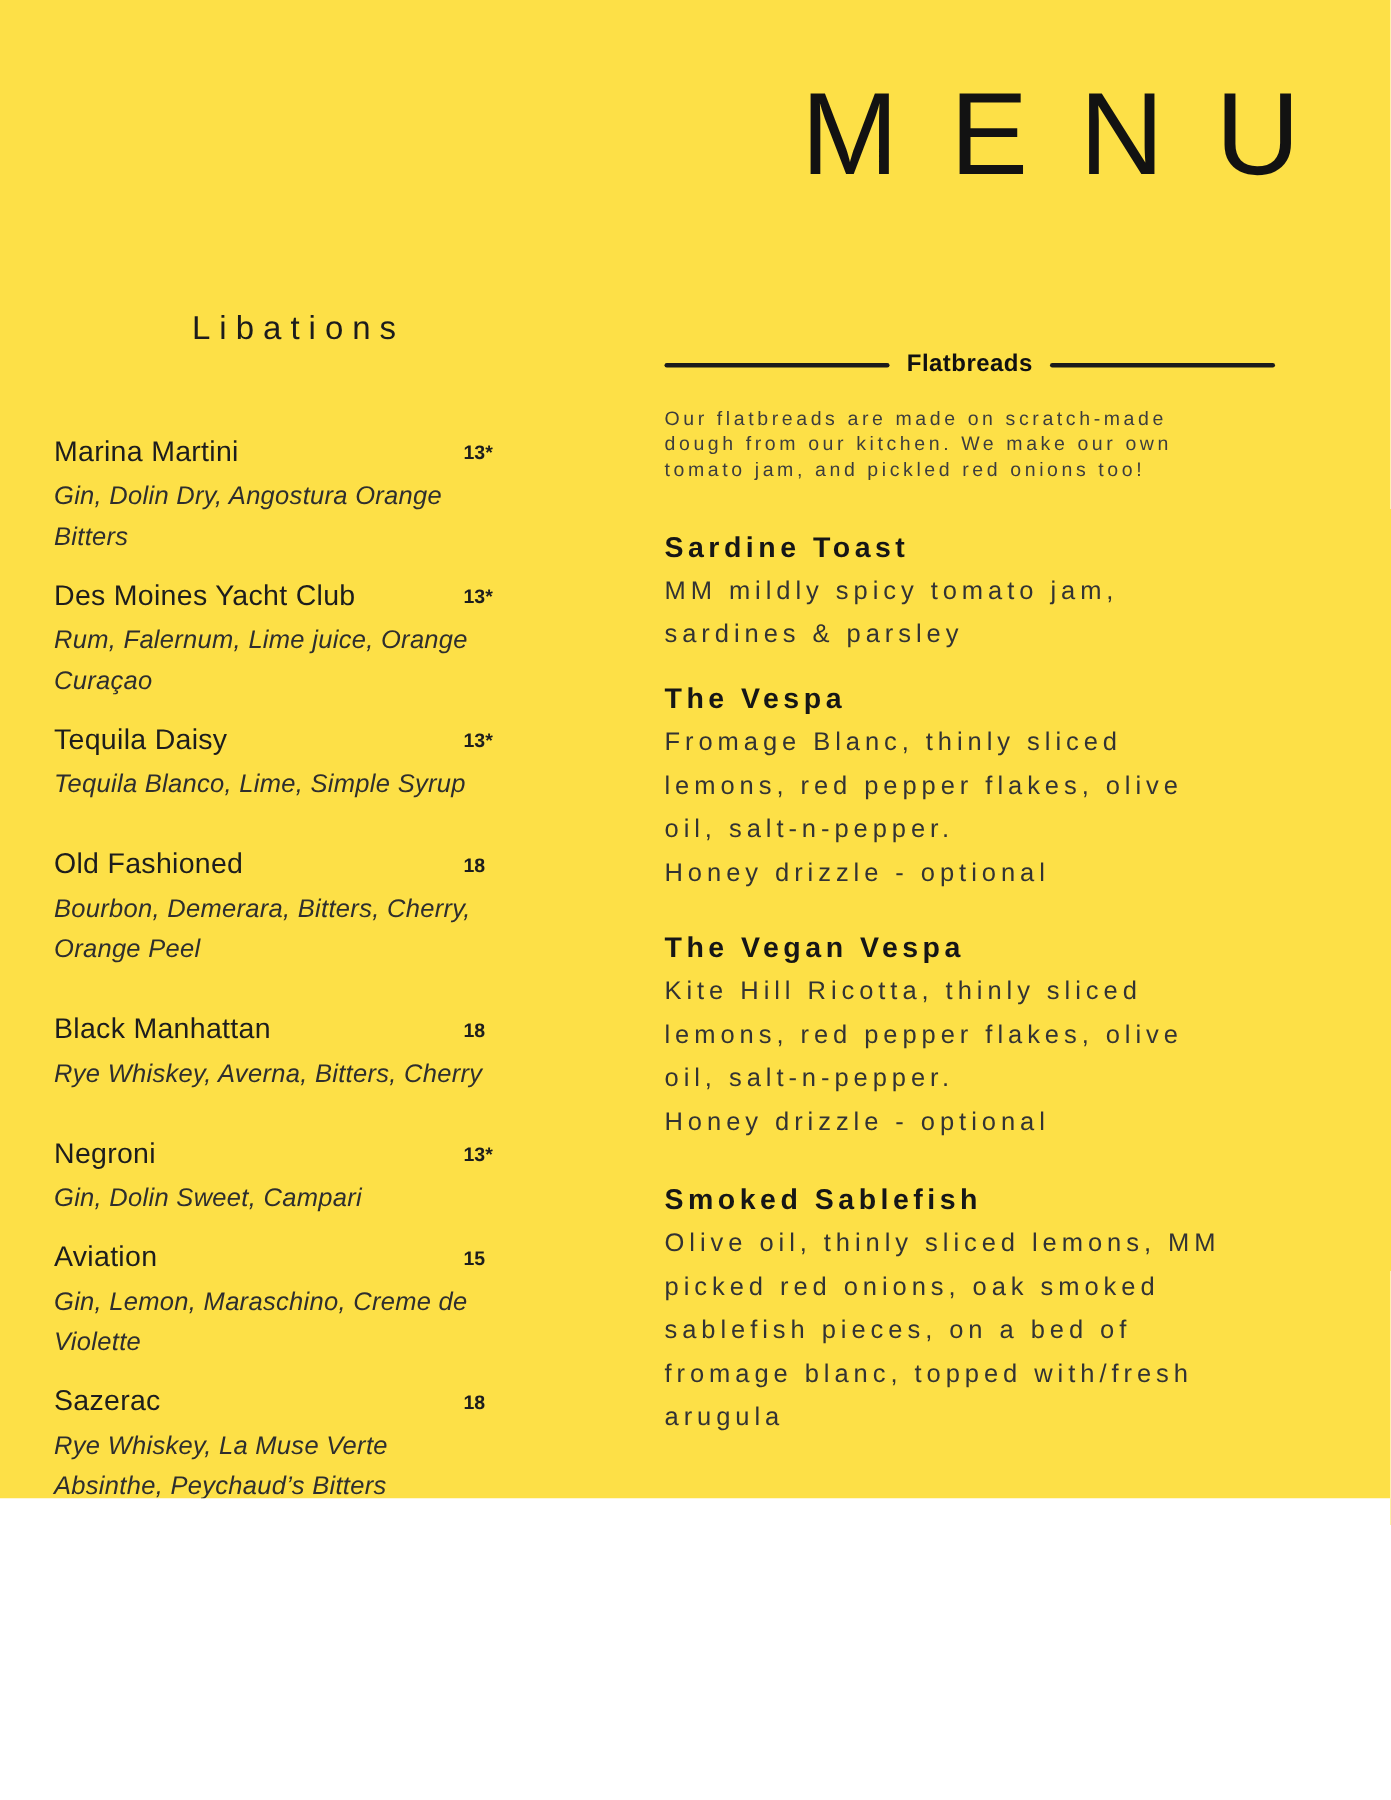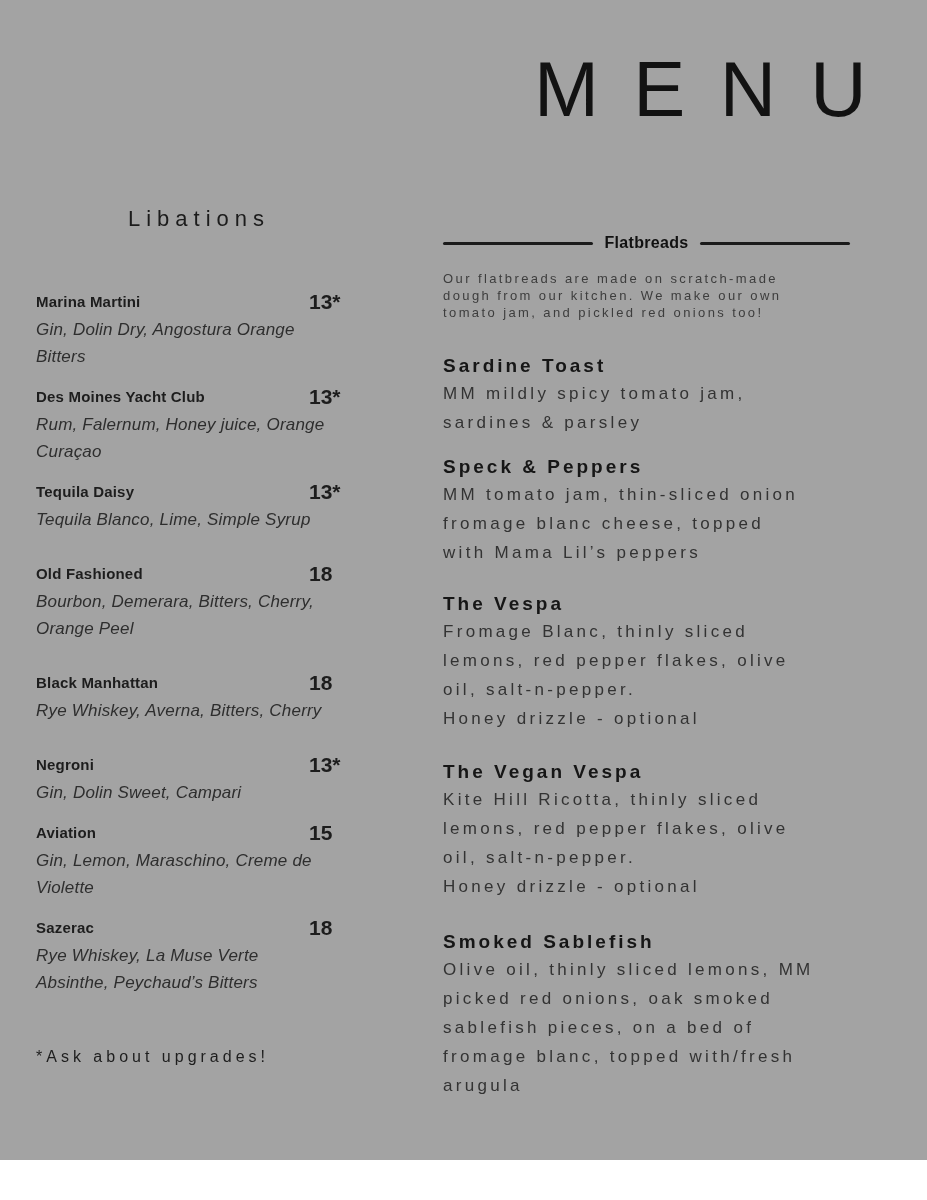--- a/index.html
+++ b/index.html
@@ -5,22 +5,22 @@
   * { margin:0; padding:0; box-sizing:border-box; }
   html,body { background:#ffffff; }
   body {
     font-family:"Liberation Sans","DejaVu Sans",sans-serif;
     color:#222;
     -webkit-font-smoothing:antialiased;
   }
   .page {
     position:relative;
     width:927px;
-    height:1160px;
-    background:#a3a3a3;
+    height:999px;
+    background:#fde047;
     overflow:hidden;
   }
 
   
   .menu-title {
     position:absolute;
     top:50px;
     left:534px;
     font-size:78px;
     font-weight:300;
@@ -49,30 +49,30 @@
   .lib-item { margin-bottom:13px; }
   .lib-item:nth-child(3),
   .lib-item:nth-child(4),
   .lib-item:nth-child(5) { margin-bottom:27px; }
   .lib-row {
     position:relative;
     line-height:28px;
     width:360px;
   }
   .lib-name {
-    font-size:15px;
-    font-weight:700;
+    font-size:19px;
+    font-weight:400;
     letter-spacing:0.2px;
     color:#1d1d1d;
   }
   .lib-price {
     position:absolute;
     left:273px;
     top:0;
-    font-size:21px;
+    font-size:13px;
     font-weight:700;
     color:#1d1d1d;
   }
   .lib-desc {
     font-size:17px;
     line-height:27px;
     color:#2e2e2e;
     letter-spacing:0.2px;
     white-space:pre-line;
     font-style:italic;
@@ -157,21 +157,21 @@
     </div>
     <div class="lib-desc">Gin, Dolin Dry, Angostura Orange
 Bitters</div>
   </div>
 
   <div class="lib-item">
     <div class="lib-row">
       <span class="lib-name">Des Moines Yacht Club</span>
       <span class="lib-price">13*</span>
     </div>
-    <div class="lib-desc">Rum, Falernum, Honey juice, Orange
+    <div class="lib-desc">Rum, Falernum, Lime juice, Orange
 Curaçao</div>
   </div>
 
   <div class="lib-item">
     <div class="lib-row">
       <span class="lib-name">Tequila Daisy</span>
       <span class="lib-price">13*</span>
     </div>
     <div class="lib-desc">Tequila Blanco, Lime, Simple Syrup</div>
   </div>
@@ -231,26 +231,20 @@
     <p class="fb-intro">Our flatbreads are made on scratch-made
 dough from our kitchen. We make our own
 tomato jam, and pickled red onions too!</p>
     <div id="fb-items">
   <div class="fb-item">
     <div class="fb-name">Sardine Toast</div>
     <div class="fb-desc">MM mildly spicy tomato jam,
 sardines &amp; parsley</div>
   </div>
 
-  <div class="fb-item">
-    <div class="fb-name">Speck &amp; Peppers</div>
-    <div class="fb-desc">MM tomato jam, thin-sliced onion
-fromage blanc cheese, topped
-with Mama Lil’s peppers</div>
-  </div>
 
   <div class="fb-item">
     <div class="fb-name">The Vespa</div>
     <div class="fb-desc">Fromage Blanc, thinly sliced
 lemons, red pepper flakes, olive
 oil, salt-n-pepper.
 Honey drizzle - optional</div>
   </div>
 
   <div class="fb-item">

